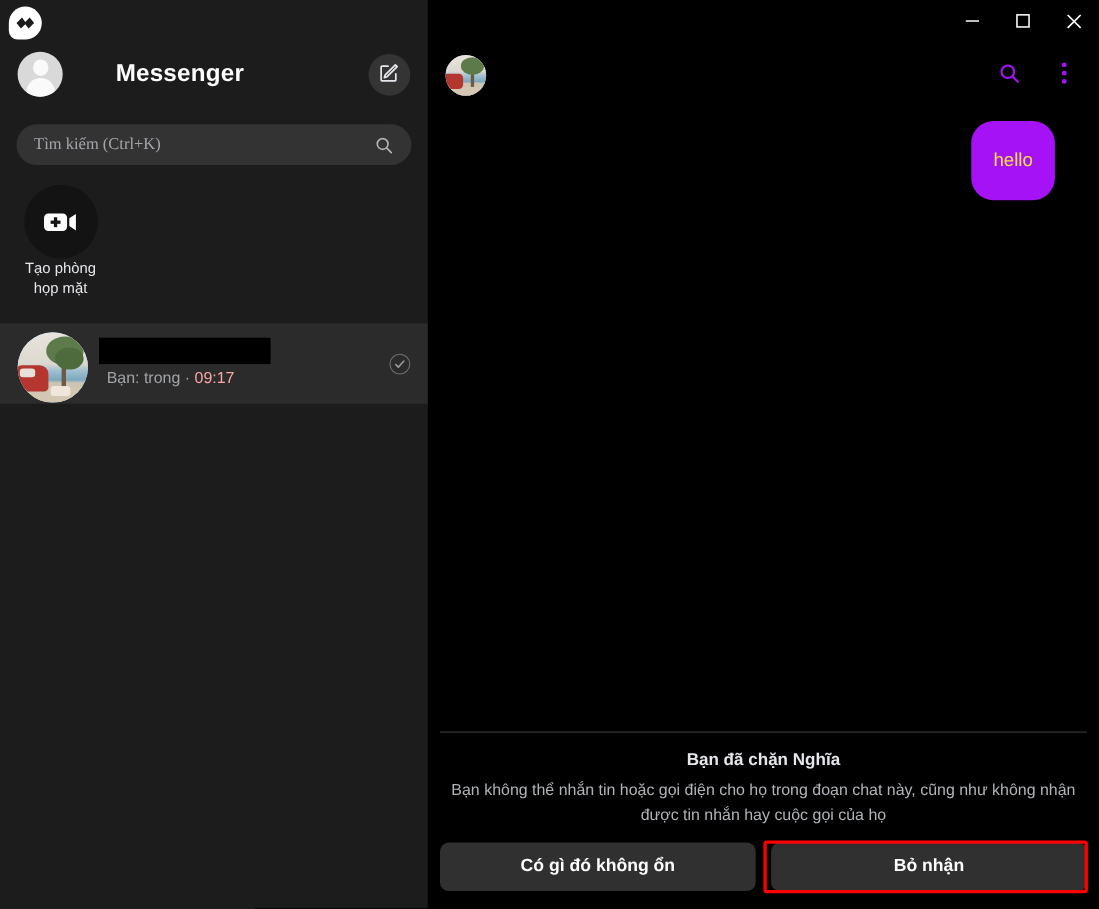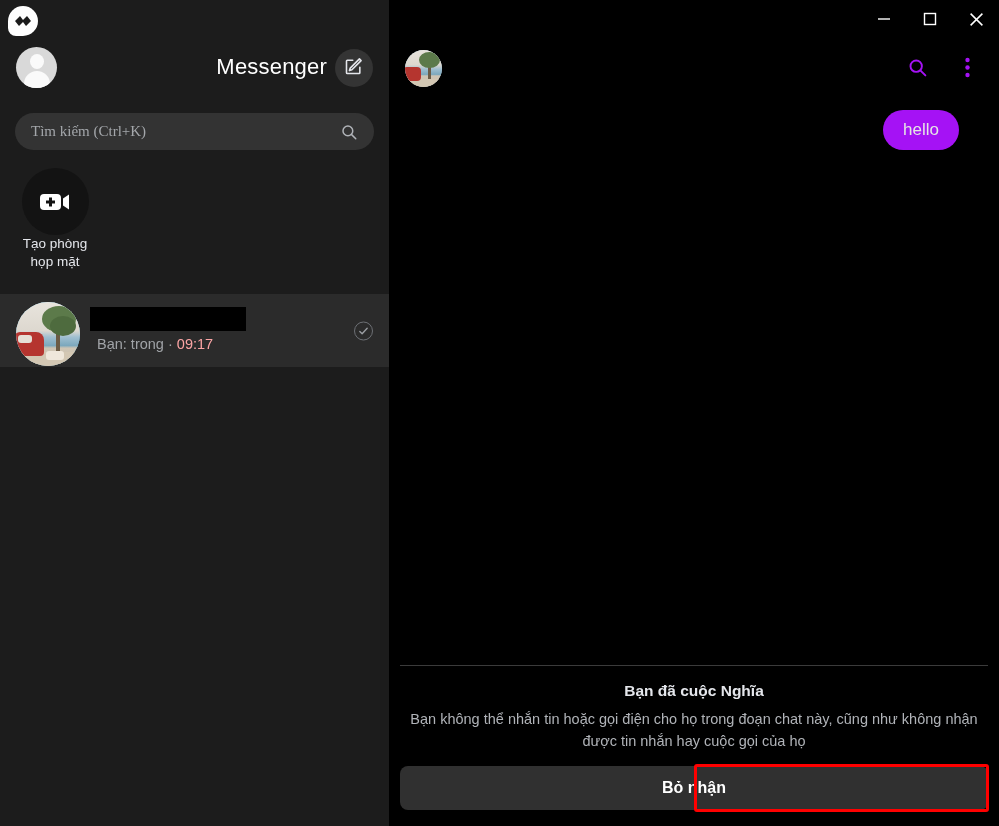--- a/index.html
+++ b/index.html
@@ -32,22 +32,22 @@
   }
   #profile-avatar .head {
     position: absolute; left: 50%; top: 7px; transform: translateX(-50%);
     width: 14px; height: 15px; border-radius: 50%; background: #fafafa;
   }
   #profile-avatar .body {
     position: absolute; left: 50%; top: 24px; transform: translateX(-50%);
     width: 26px; height: 20px; border-radius: 13px 13px 0 0; background: #fafafa;
   }
   #messenger-title {
-    position: absolute; left: 0; top: 8px; width: 327px; text-align: right;
-    color: #fff; font-size: 22px; font-weight: normal; letter-spacing: .2px;
+    position: absolute; left: 0; top: 8px; width: 327px; text-align: center;
+    color: #fff; font-size: 22px; font-weight: bold; letter-spacing: .2px;
   }
   #compose-button {
     position: absolute; right: 16px; top: 3px; width: 38px; height: 38px;
     border-radius: 50%; background: #343434;
     display: flex; align-items: center; justify-content: center;
     cursor: pointer;
   }
 
   #search-box {
     position: absolute; left: 15px; top: 113px; width: 359px; height: 37px;
@@ -136,22 +136,22 @@
     position: absolute; right: 14px; top: 0; height: 46px; display: flex; align-items: center; gap: 14px;
   }
   .hdr-icon-btn {
     width: 36px; height: 36px; border-radius: 50%;
     display: flex; align-items: center; justify-content: center; cursor: pointer;
   }
 
   #messages { position: absolute; left: 0; top: 100px; width: 610px; height: 560px; }
   .bubble-out {
     position: absolute; right: 40px; top: 10px;
-    background: #a512f5; color: #e5e5e5; font-size: 17px;
-    padding: 10px 20px; border-radius: 20px;
+    background: #a512f5; color: #fde047; font-size: 17px;
+    padding: 26px 20px; border-radius: 20px;
   }
 
   #blocked-divider {
     position: absolute; left: 11px; top: 665px; width: 588px; height: 1px; background: #3b3b3b;
   }
   #blocked-notice {
     position: absolute; left: 0; top: 682px; width: 610px; text-align: center; padding: 0 18px;
   }
   #blocked-title { color: #e4e6eb; font-size: 15.5px; font-weight: bold; }
   #blocked-desc {
@@ -309,23 +309,24 @@
       </div>
     </div>
 
     <div id="messages">
       <div class="bubble-out">hello</div>
     </div>
 
     <div id="blocked-divider"></div>
 
     <div id="blocked-notice">
-      <div id="blocked-title">Bạn đã cuộc Nghĩa</div>
+      <div id="blocked-title">Bạn đã chặn Nghĩa</div>
       <div id="blocked-desc">Bạn không thể nhắn tin hoặc gọi điện cho họ trong đoạn chat này, cũng như không nhận được tin nhắn hay cuộc gọi của họ</div>
     </div>
 
     <div id="blocked-actions">
+      <button class="blocked-btn">Có gì đó không ổn</button>
       <button class="blocked-btn">Bỏ nhận</button>
     </div>
   </div>
 
   <div id="highlight-box"></div>
 </div>
 
 </body></html>

